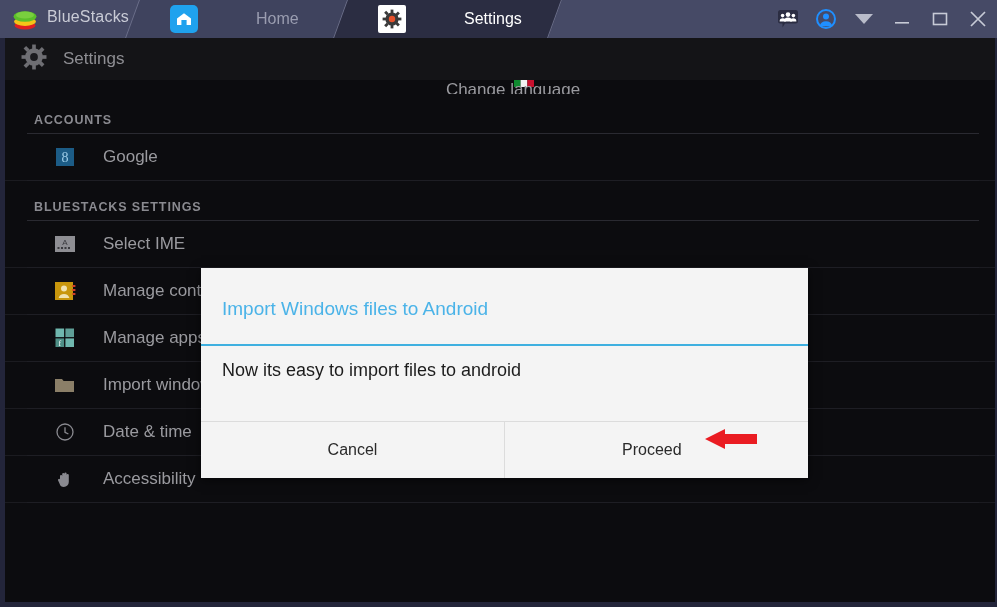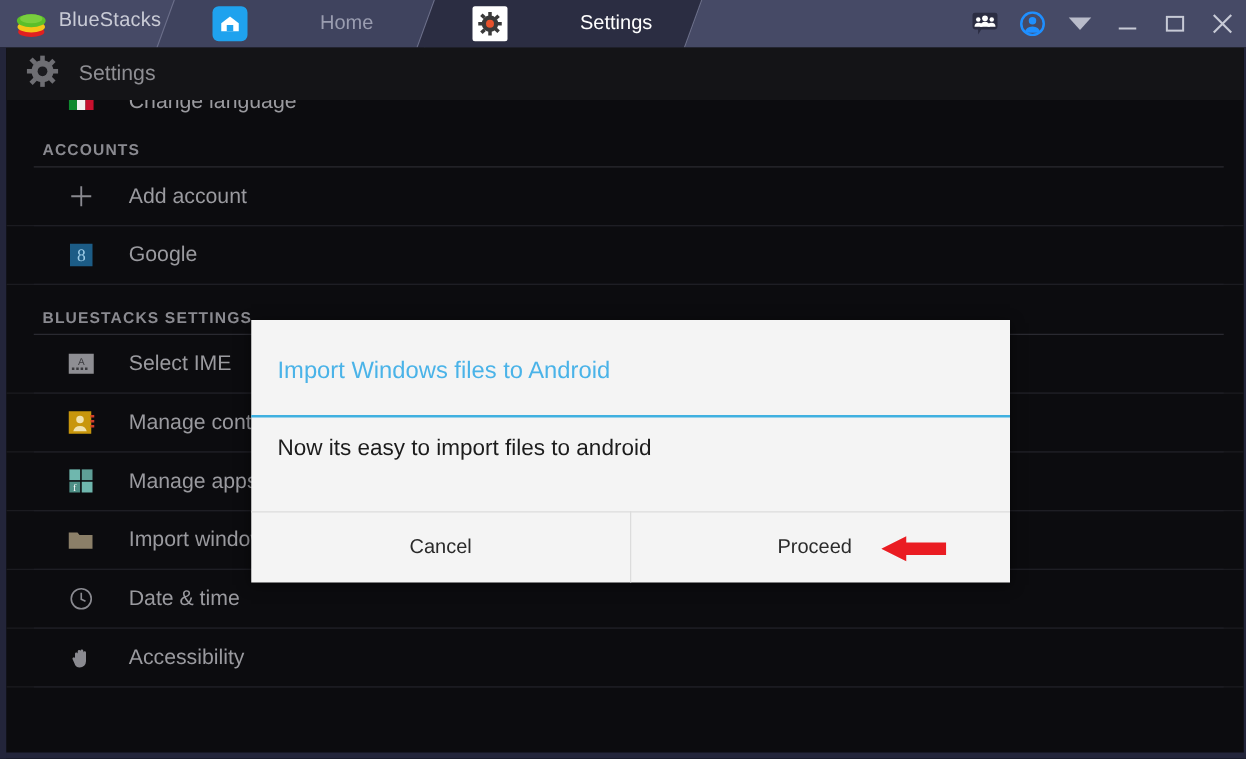--- a/index.html
+++ b/index.html
@@ -92,29 +92,29 @@
   }
   .section span{
     margin-left:29px; font-size:12.5px; font-weight:bold;
     letter-spacing:.9px; color:#8a8a90;
   }
   .section .rowline{
     position:absolute; left:22px; right:16px; bottom:0; height:1px; background:#2a2a31;
   }
 
   
-  .row-crop{ height:14px; overflow:hidden; border-bottom:none; }
+  .row-crop{ height:14px; overflow:hidden; border-bottom:none;flex-direction:column; }
   .row-crop .row-icon{ margin-top:-12px; }
   .row-crop .row-label{ margin-top:-12px; }
 
   .ic-sq{ width:20px; height:20px; border-radius:2px; display:block; }
 
   
   .dialog{
-    position:absolute; left:196px; top:218px; width:607px; height:210px;
+    position:absolute; left:196px; top:230px; width:607px; height:210px;
     background:#f4f4f4; box-shadow:0 2px 10px rgba(0,0,0,.55);
     z-index:50;
   }
   .dlg-title{
     position:absolute; left:21px; top:30px;
     font-size:19px; color:#4ab3e8;
   }
   .dlg-rule{
     position:absolute; left:0; top:76px; width:100%; height:2px; background:#3fb0e0;
   }
@@ -264,29 +264,20 @@
           </svg>
         </div>
         <div class="row-label">Change language</div>
       </div>
 
       <div class="section">
         <span>ACCOUNTS</span>
         <div class="rowline"></div>
       </div>
 
-      <div class="row">
-        <div class="row-icon">
-          <svg width="20" height="20" viewBox="0 0 20 20">
-            <path d="M10 2 L10 18 M2 10 L18 10" stroke="#8a8a90" stroke-width="1.5"></path>
-          </svg>
-        </div>
-        <div class="row-label">Add account</div>
-        <div class="rowline"></div>
-      </div>
 
       <div class="row">
         <div class="row-icon">
           <svg width="20" height="20" viewBox="0 0 20 20">
             <rect x="1" y="1" width="18" height="18" fill="#1c5c86"></rect>
             <text x="10" y="15" font-family="Liberation Serif, serif" font-size="14" fill="#9ecde8" text-anchor="middle">8</text>
           </svg>
         </div>
         <div class="row-label">Google</div>
         <div class="rowline"></div>

